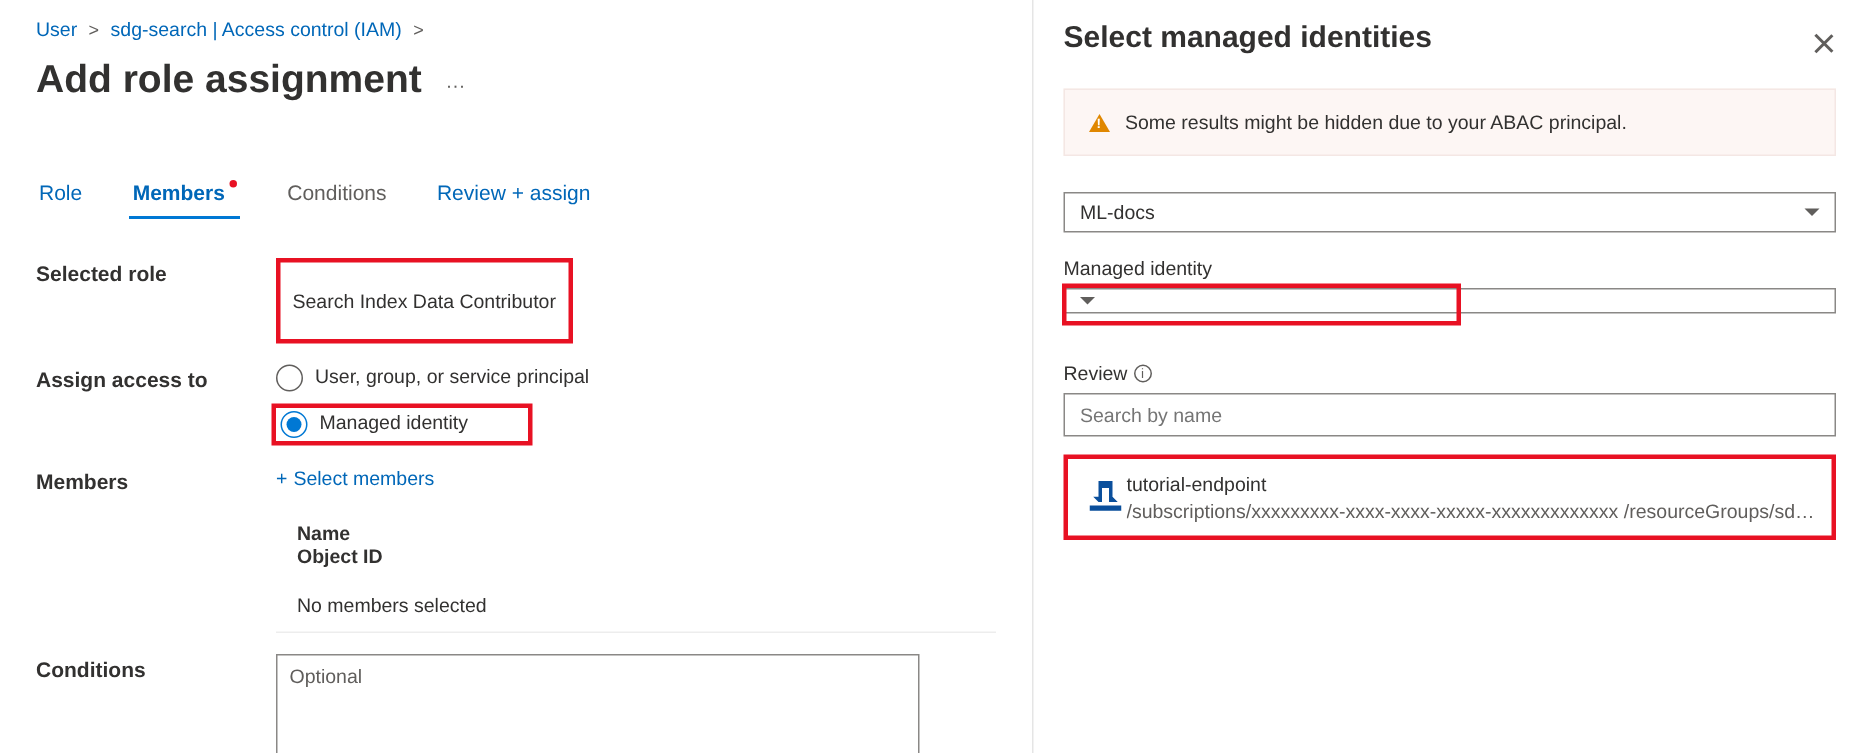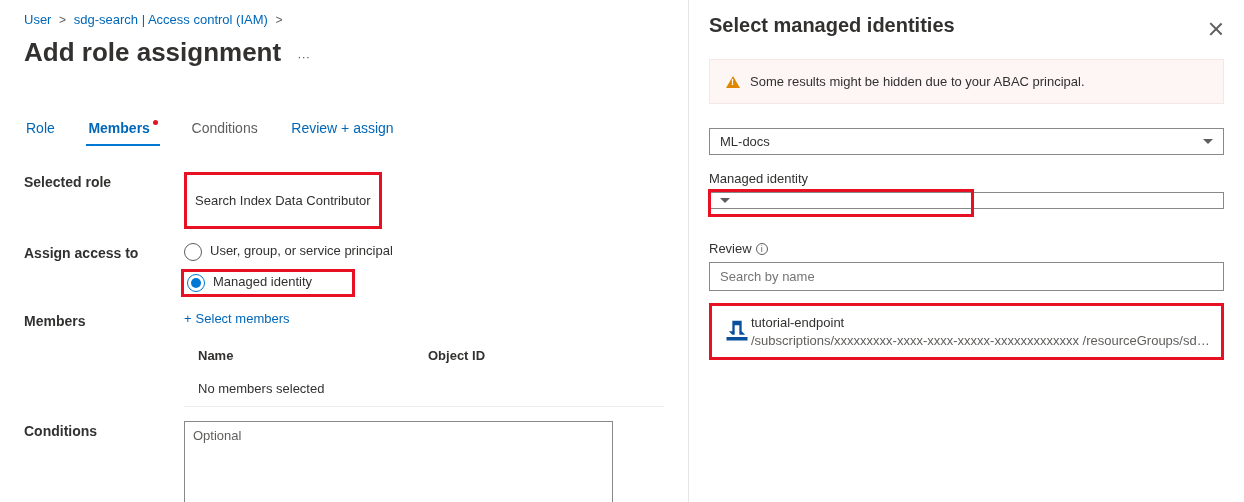--- a/index.html
+++ b/index.html
@@ -28,21 +28,21 @@
     .field { }
     .role-box { border: 3px solid #e81123; padding: 18px 8px; display:inline-block; font-size:13px;}
     .radio-row { display:flex; align-items:flex-start; gap:8px; font-size:13px; margin-bottom:8px;}
     .radio-outer { width:18px; height:18px; border:1px solid #605e5c; border-radius:50%; display:flex; align-items:center; justify-content:center;}
     .radio-outer.sel { border-color:#0078d4; }
     .radio-inner { width:10px; height:10px; background:#0078d4; border-radius:50%; }
     .mi-box { border:3px solid #e81123; padding-right:40px; display:inline-flex; align-items:center; gap:8px; padding-left:0; margin-left:-3px; padding-top:2px; padding-bottom:2px;}
     .mi-box .radio-row { padding-left:3px; margin-bottom:0;}
     .link-btn { color: #0067b8; font-size:13px; display:inline-flex; align-items:center; gap:4px; cursor:pointer;}
     .members-table { margin-top:14px; }
-    .members-head { display:flex; padding:8px 14px; font-weight:600; font-size:13px; color:#323130; border-bottom:0;}
+    .members-head { display:flex; padding:8px 14px; font-weight:600; font-size:13px; color:#323130; border-bottom:0;flex-direction:column;}
     .col-name { width:230px;}
     .members-nobody { padding:10px 14px; color:#323130; border-bottom:1px solid #ededed; border-top:0;}
     .desc-textarea { width:429px; height:84px; border:1px solid #8a8886; padding:6px 8px; font-family:inherit; font-size:13px; color:#605e5c; resize:none;}
     .desc-textarea::placeholder{color:#605e5c;}
     
     .panel-title-row { display:flex; justify-content:space-between; align-items:flex-end; margin-bottom:22px;}
     .panel-title { font-size:20px; font-weight:600; }
     .close-x { cursor:pointer; width:16px; height:16px; position:relative; color:#605e5c;}
     .close-x::before,.close-x::after{content:"";position:absolute;left:7px;top:0;height:16px;width:1.5px;background:#605e5c;}
     .close-x::before{transform:rotate(45deg);}.close-x::after{transform:rotate(-45deg);}

